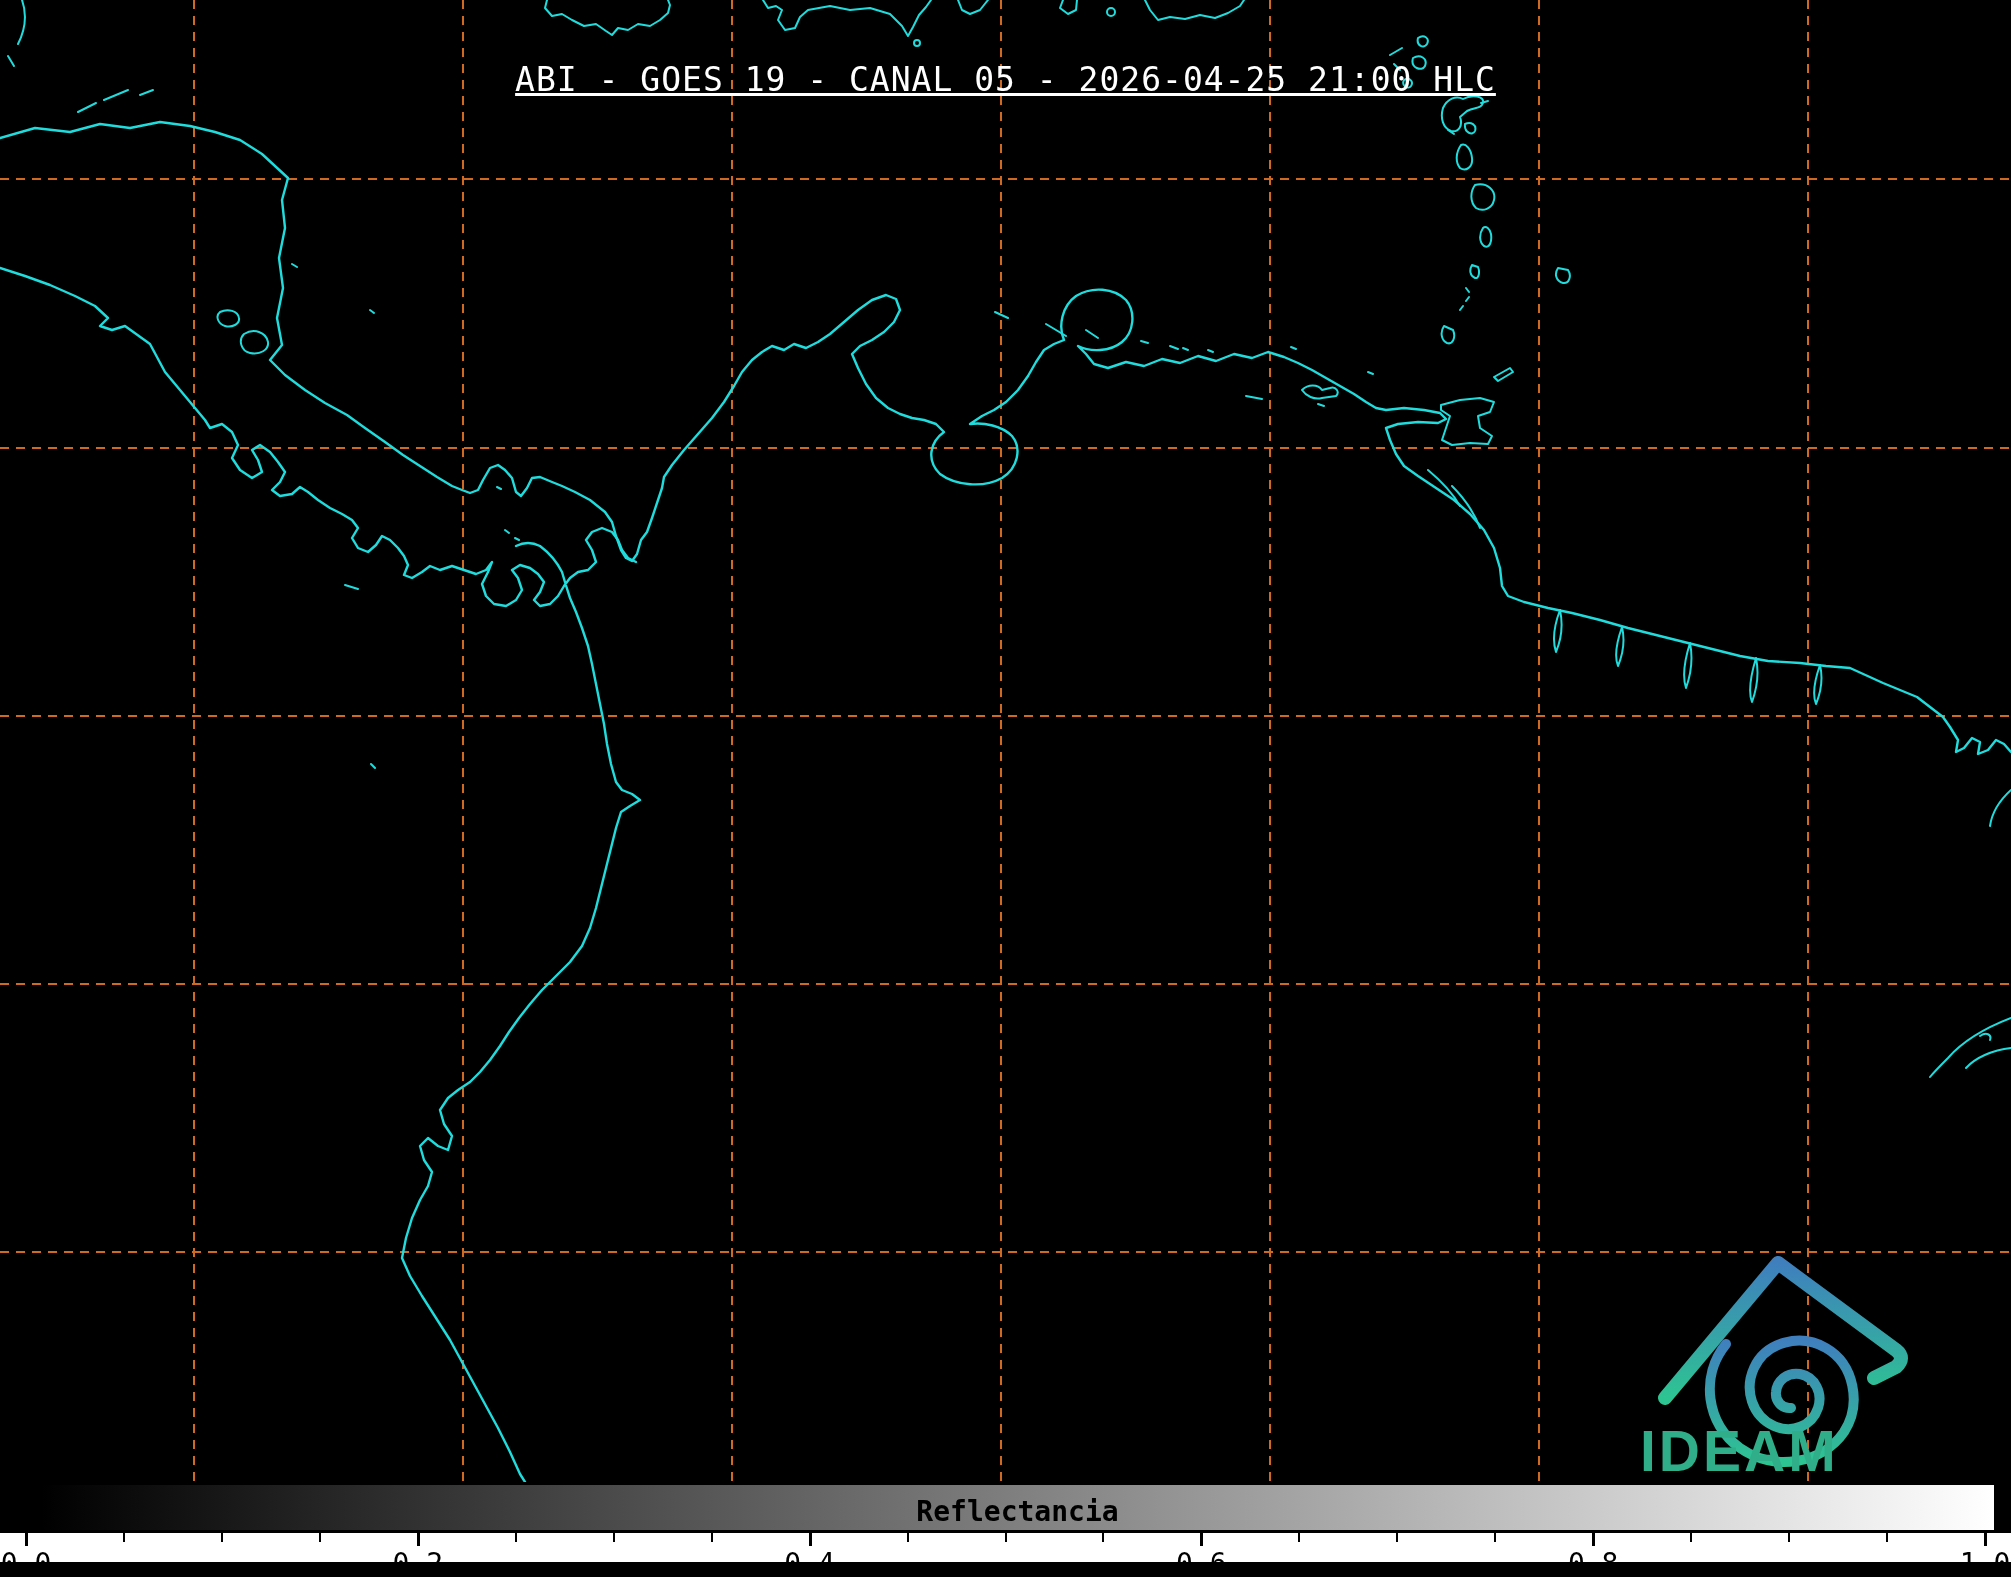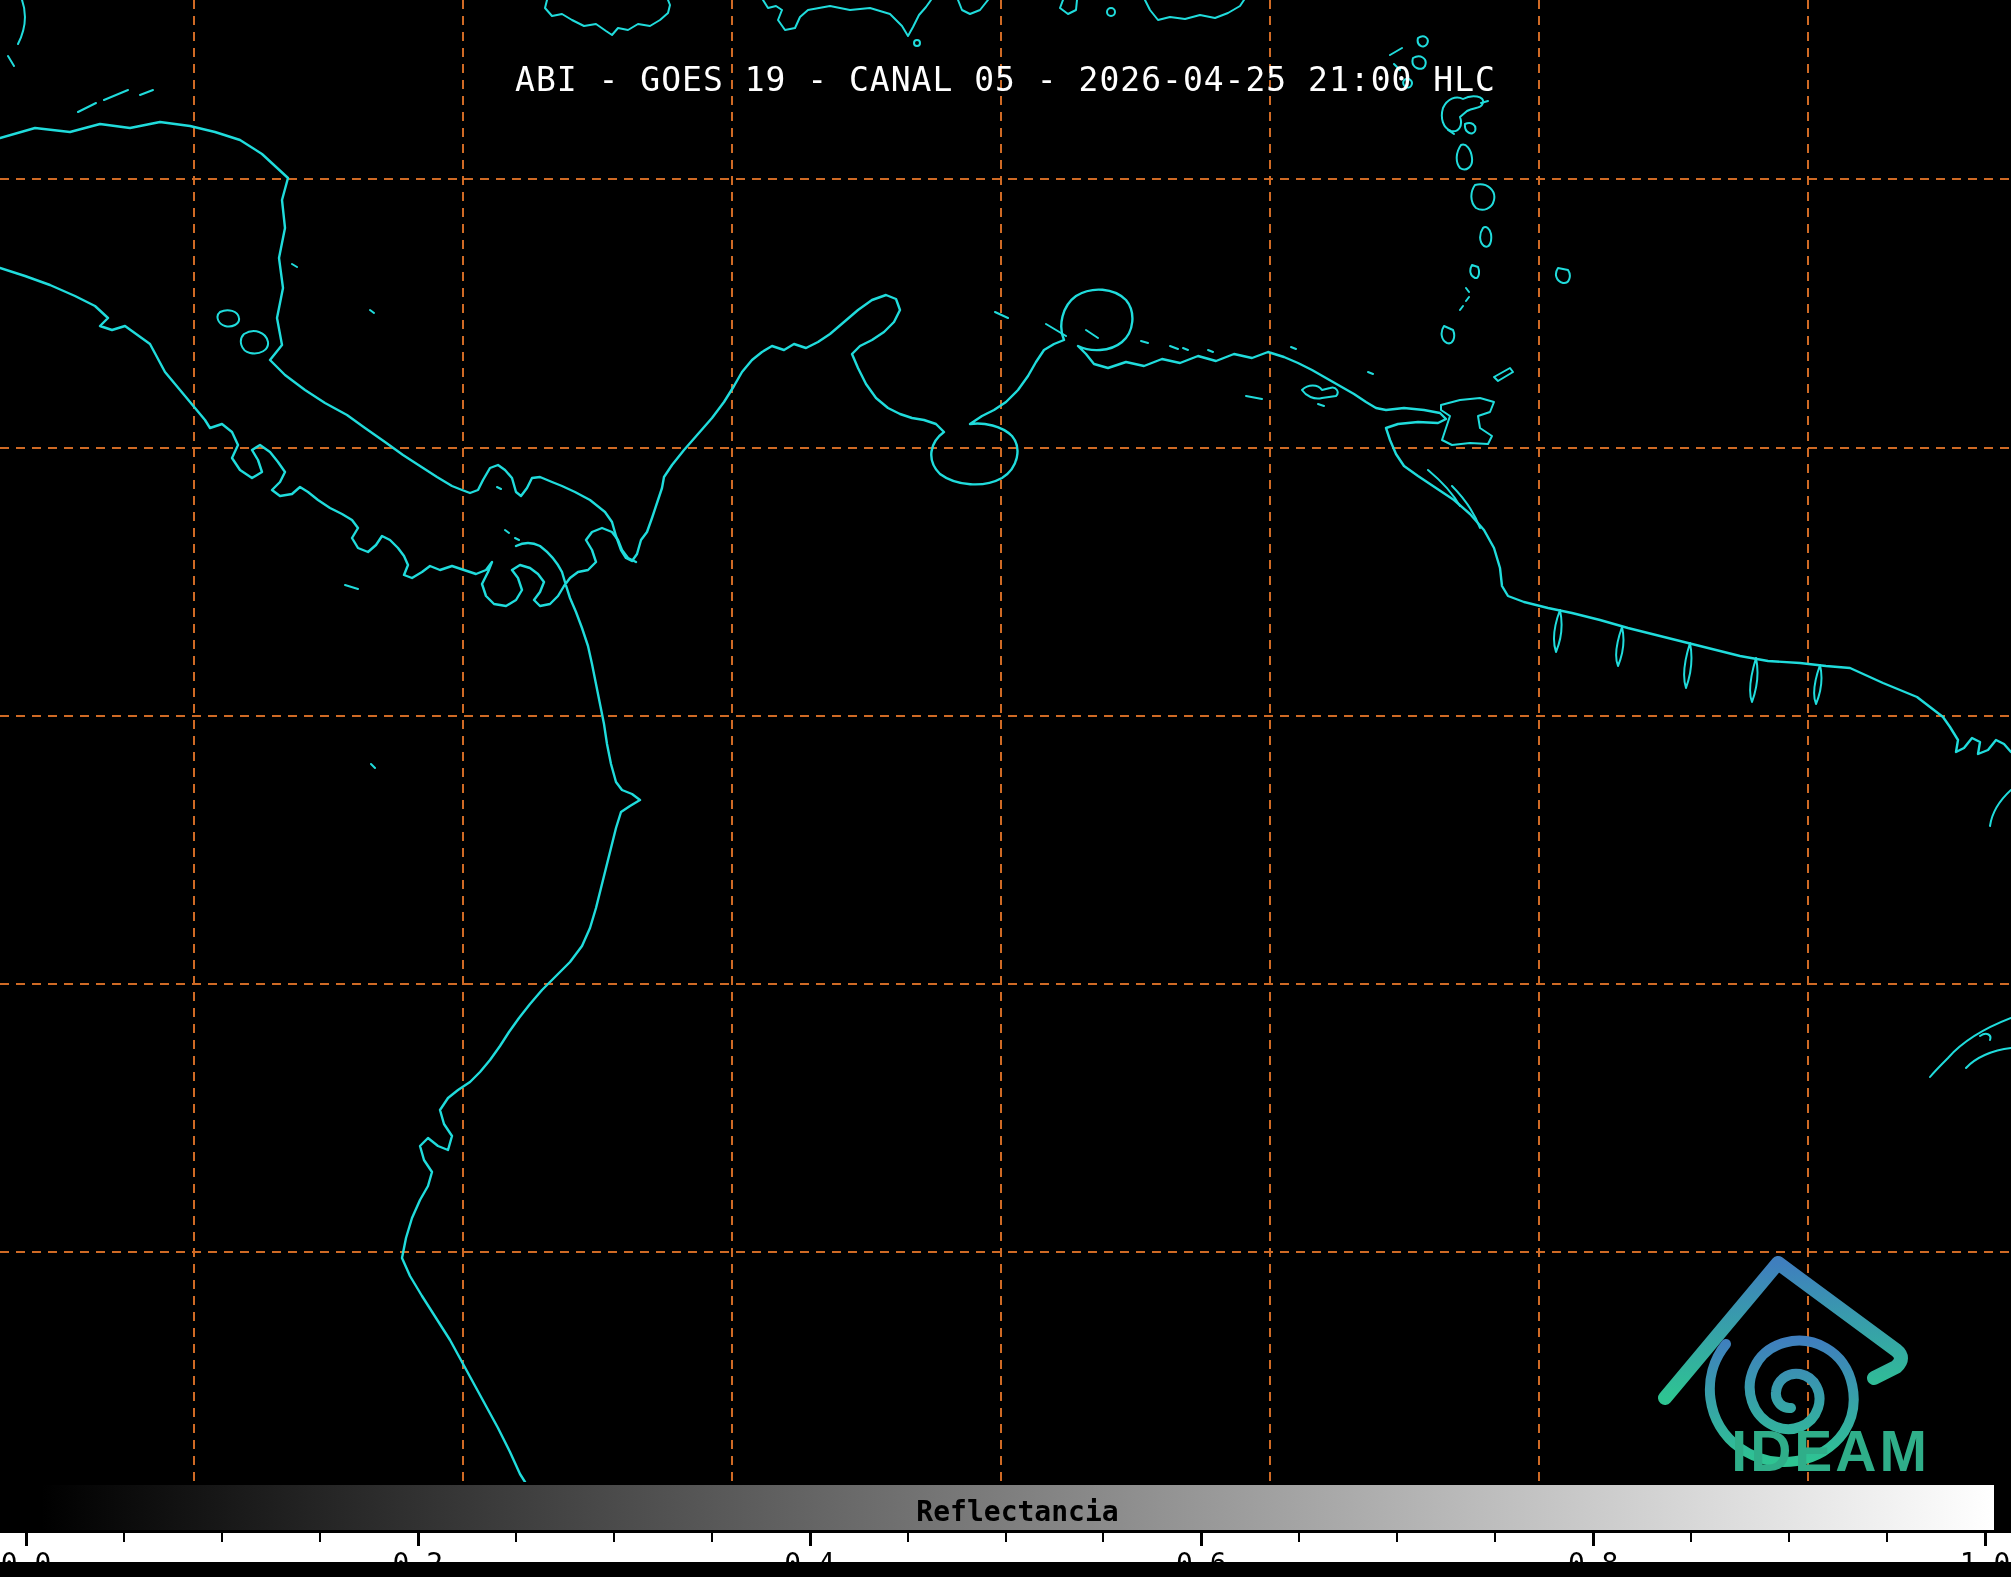--- a/index.html
+++ b/index.html
@@ -5,24 +5,24 @@
   html,body{margin:0;padding:0;background:#000;}
   #stage{position:relative;width:2011px;height:1577px;overflow:hidden;
          font-family:"DejaVu Sans Mono","Liberation Mono",monospace;}
   
   #map{position:absolute;left:0;top:0;width:2011px;height:1482px;background:var(--map-bg,#000);}
   #map-svg{position:absolute;left:0;top:0;}
   .coast{fill:none;stroke:var(--coast,#20dcdc);stroke-width:2.4;stroke-linejoin:round;stroke-linecap:round;}
   .coast.thin{stroke-width:2;}
   .grid-line{stroke:var(--grid,#cf6a25);stroke-width:2;stroke-dasharray:9 7;fill:none;}
   #map-title{position:absolute;left:0;right:0;top:60px;text-align:center;
-             color:var(--title-color,#fff);font-size:33px;letter-spacing:1px;white-space:pre;}
+             color:var(--title-color,#fff);font-size:33px;letter-spacing:1px;white-space:pre;text-decoration:underline;}
   
   #logo{position:absolute;left:1640px;top:1240px;width:290px;height:240px;}
-  #logo-text{position:absolute;left:1640px;top:1418px;width:290px;text-align:right;
+  #logo-text{position:absolute;left:1640px;top:1418px;width:290px;text-align:left;
              font-family:"Liberation Sans","DejaVu Sans",sans-serif;font-weight:bold;
              font-size:57px;letter-spacing:3px;color:var(--logo-green,#2fae89);}
   
   #cbar-row{position:absolute;left:12px;top:1482px;width:2011px;height:51px;background:#000;}
   #cbar{position:absolute;left:26px;top:0px;width:1959px;height:51px;
         background:linear-gradient(to right,var(--cb-left,#000),var(--cb-right,#fff));
         border:3px solid #000;box-sizing:border-box;}
   #cbar-label{position:absolute;left:0;right:0;top:10px;text-align:center;
               font-weight:bold;font-size:28px;color:var(--cb-text,#000);}
   #tick-strip{position:absolute;left:0;top:1533px;width:2011px;height:29px;background:var(--strip-bg,#fff);}

